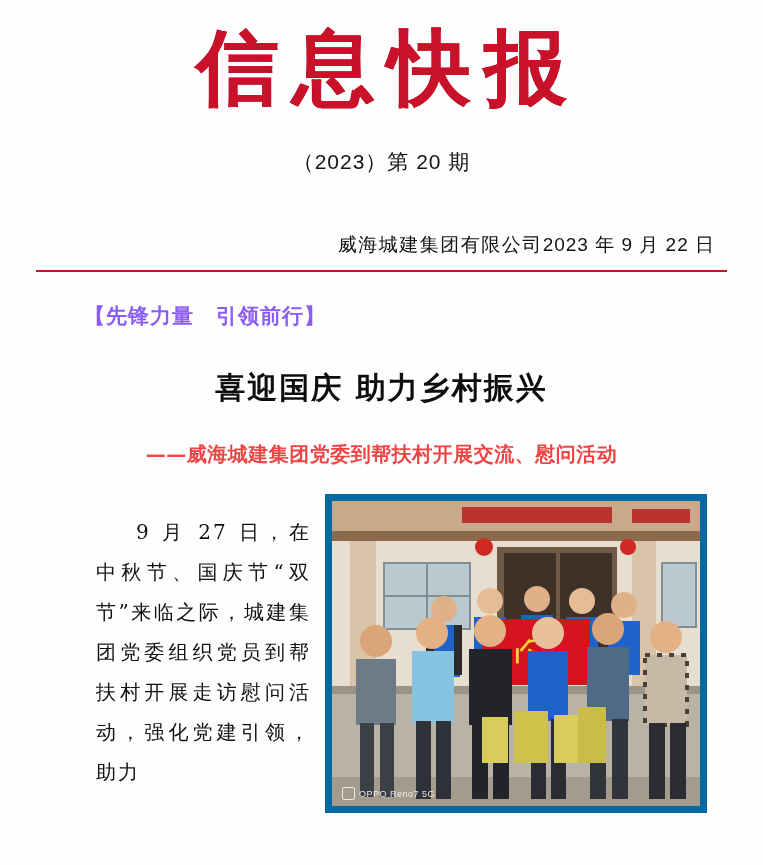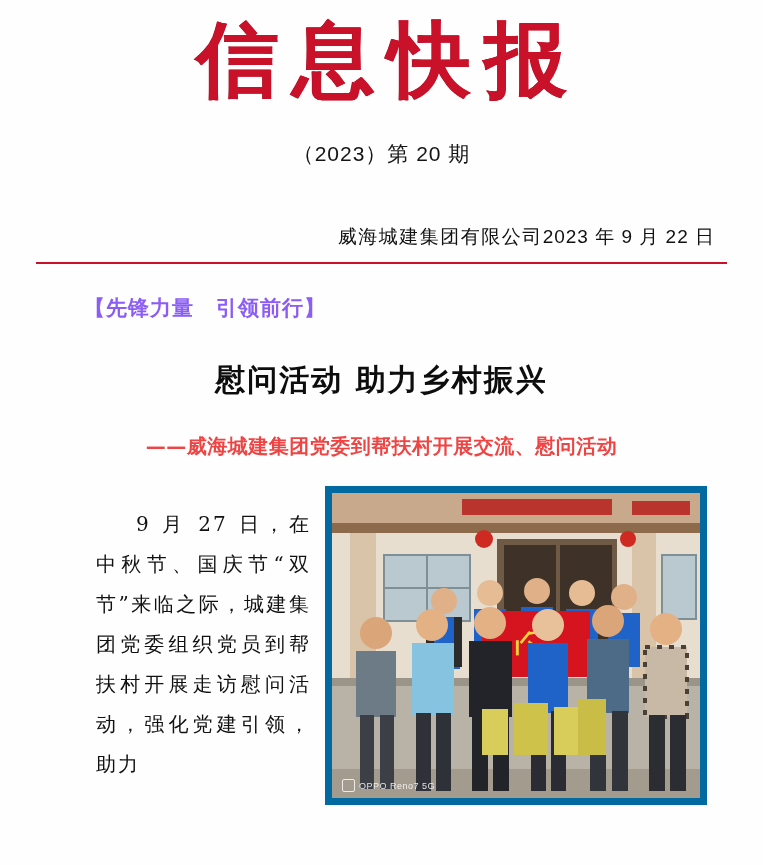--- a/index.html
+++ b/index.html
@@ -19,21 +19,21 @@
   .page {
     position: relative;
     width: 763px;
     height: 865px;
     background: #fefefe;
   }
 
   
   .masthead {
     text-align: center;
-    padding-top: 12px;
+    padding-top: 20px;
   }
   .masthead-title {
     font-family: "DejaVu Serif", serif;
     font-weight: bold;
     font-size: 82px;
     letter-spacing: 14px;
     color: #c9112a;
     line-height: 1.15;
     text-indent: 14px;
     text-shadow: 0.5px 0 0 #c9112a, -0.5px 0 0 #a60d22;
@@ -165,21 +165,21 @@
 
   <div class="publisher-row">
     <div class="publisher-name">威海城建集团有限公司</div>
     <div class="publisher-date">2023 年 9 月 22 日</div>
   </div>
 
   <hr class="rule">
 
   <div class="column-head">【先锋力量　引领前行】</div>
 
-  <div class="headline">慰问活动  助力乡村振兴</div>
+  <div class="headline">喜迎国庆  助力乡村振兴</div>
   <div class="subheadline">——威海城建集团党委到帮扶村开展交流、慰问活动</div>
 
   <div class="body-area">
 
     <div class="body-text">9 月 27 日，在中秋节、国庆节“双节”来临之际，城建集团党委组织党员到帮扶村开展走访慰问活动，强化党建引领，助力</div>
 
     <div class="photo">
       <svg width="368" height="305" viewBox="0 0 368 305" xmlns="http://www.w3.org/2000/svg" role="img" aria-label="group photo">
 
         <rect x="0" y="0" width="368" height="185" fill="#e8ded0"></rect>

